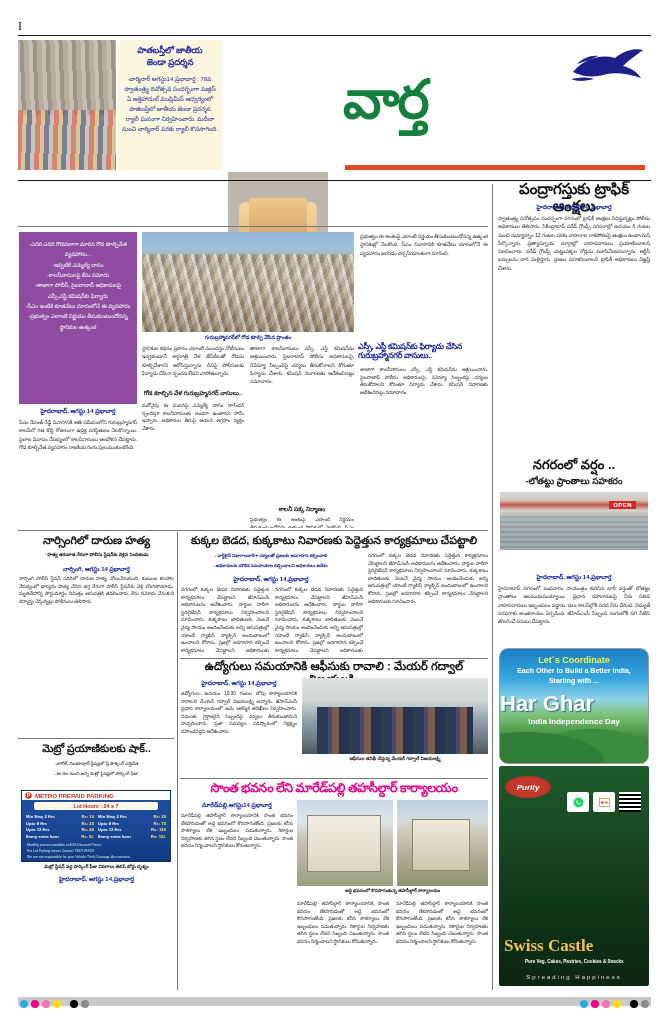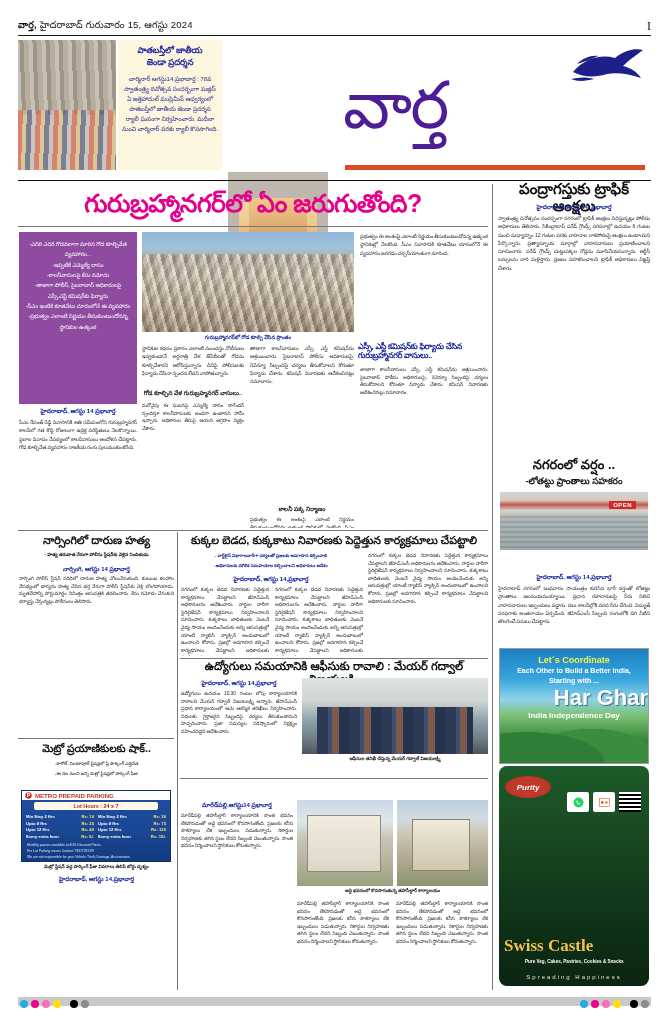--- a/index.html
+++ b/index.html
@@ -81,21 +81,21 @@
     position: absolute; left: 8px; top: 4px;
     font-size: 33px; font-weight: bold; color: #d81f26; letter-spacing: -1px;
     text-shadow: 1px 1px 0 #7a0d12;
     font-family: "Liberation Sans", sans-serif;
   }
   .mast-bird {
     position: absolute; right: 6px; top: 6px; width: 78px; height: 44px;
   }
   .mast-varta {
     position: absolute; left: 10px; top: 34px;
-    font-size: 66px; font-weight: normal; color: #4c1d95; letter-spacing: -2px;
+    font-size: 54px; font-weight: bold; color: #15803d; letter-spacing: -2px;
     line-height: .95;
   }
   .mast-rule {
     position: absolute; left: 12px; bottom: 6px; width: 300px; height: 5px; background: #e04a22;
   }
 
   
   .box { position: absolute; }
 
   .hl-pink {
@@ -192,36 +192,36 @@
     display:flex; justify-content:space-between; color:#fff; font-size:4.2px;
     font-weight:bold; line-height:1.55;
   }
   .metro-sign .ms-row .rate { color:#ffe36b; }
   .metro-sign .ms-notes { color:#d8e6ff; font-size:3.4px; padding:1px 5px 0 5px; line-height:1.5; }
 
   
   .ad-tiranga {
     position:absolute; border:1px solid #9a9a9a; overflow:hidden;
     background: linear-gradient(180deg,#1d7fc4 0%,#35a6dd 26%,#8fd2e8 44%,#79c06a 60%,#3f8f3c 78%,#1f6b2a 100%);
-    border-radius: 0;
+    border-radius: 9px;
   }
   .ad-tiranga .t1 { color:#f2f64a; font-size:9px; font-weight:bold; text-align:center; margin-top:6px; }
   .ad-tiranga .t2 { color:#ffffff; font-size:7px; font-weight:bold; text-align:center; line-height:1.35; margin-top:1px; }
-  .ad-tiranga .t3 { color:#ffffff; font-size:22px; font-weight:bold; text-align:right; line-height:1.05; margin-top:0;
+  .ad-tiranga .t3 { color:#ffffff; font-size:22px; font-weight:bold; text-align:left; line-height:1.05; margin-top:6px;
     text-shadow: 1px 1px 1px rgba(0,40,80,.6); }
   .ad-tiranga .t4 { color:#ffffff; font-size:8px; font-weight:bold; text-align:center; margin-top:2px; }
   .ad-hill { position:absolute; left:0; bottom:0; width:100%; height:42%;
     background:
       radial-gradient(ellipse at 18% 100%, #2f7d36 0 45%, transparent 46%),
       radial-gradient(ellipse at 62% 100%, #3c8c3f 0 50%, transparent 51%),
       linear-gradient(180deg,#7fc27a 0%,#3f8f3c 45%,#1c5e27 100%); }
 
   
   .ad-swiss {
-    position:absolute; border-radius:8px; overflow:hidden;
+    position:absolute; border-radius:2px; overflow:hidden;
     background: linear-gradient(180deg,#1d5c2a 0%,#17431f 40%,#0e3016 75%,#0b2512 100%);
   }
   .ad-swiss .purity {
     position:absolute; left:6px; top:10px; width:46px; height:22px;
     background: radial-gradient(ellipse at center,#c0392b 0 58%, #8e1f16 100%);
     border-radius:50%; color:#fff; font-size:8px; font-weight:bold;
     display:flex; align-items:center; justify-content:center; font-style:italic;
   }
   .ad-swiss .badges { position:absolute; right:8px; top:26px; display:flex; gap:4px; }
   .ad-swiss .badge { width:22px; height:20px; background:#fff; border-radius:2px;
@@ -243,24 +243,20 @@
   .vline { position:absolute; width:.7px; background:#777; }
   .hline { position:absolute; height:.7px; background:#777; }
   .hline-b { position:absolute; height:1.2px; background:#111; }
 </style>
 </head>
 <body>
 
 <div class="page">
 
   <div class="dateline-bar">
-    <div class="dateline-text">
-      <b>వార్త,</b>
-      <span>హైదరాబాద్ గురువారం 15, ఆగస్టు 2024</span>
-    </div>
     <div class="folio">I</div>
   </div>
 
   <div class="masthead">
 
     <div class="photo mast-photo"></div>
 
     <div class="mast-blurb">
       <div class="bt">పాతబస్తీలో జాతీయ</div>
       <div class="bt">జెండా ప్రదర్శన</div>
@@ -283,23 +279,20 @@
       </svg>
       <div class="mast-varta">వార్త</div>
       <div class="mast-rule"></div>
     </div>
   </div>
 
   <div class="hline-b" style="left:18px; top:180px; width:633px;"></div>
 
   <div class="vline" style="left:492px; top:184px; height:806px;"></div>
 
-  <div class="box" style="left:18px; top:186px; width:470px; height:38px;">
-    <div class="hl-pink" style="font-size:25px; padding-top:4px;">గురుబ్రహ్మానగర్‌లో ఏం జరుగుతోంది?</div>
-  </div>
   <div class="hline" style="left:18px; top:226px; width:470px;"></div>
 
   <div class="box purple-box" style="left:19px; top:232px; width:118px; height:172px;">
     <div>-ఎదిరి ఎదిరి గొడవలాగా మారిన గొడ కూల్చివేత వ్యవహారం...</div>
     <div>-ఇప్పటికే ఎమ్మెల్యే దానం</div>
     <div>-కాలనీవాసులపై కేసు నమోదు</div>
     <div>-తాజాగా పోలీస్, సైబరాబాద్ అధికారులపై ఎస్సీ,ఎస్టీ కమిషన్‌కు ఫిర్యాదు</div>
     <div>-సీఎం ఇంటికి కూతవేటు దూరంలోనే ఈ వ్యవహారం</div>
     <div>-ప్రభుత్వం ఎలాంటి నిర్ణయం తీసుకుంటుందోనన్న స్థానికుల ఉత్కంఠ</div>
   </div>
@@ -402,20 +395,21 @@
   <div class="hline" style="left:180px; top:658px; width:308px;"></div>
 
   <div class="hl-dark" style="position:absolute; left:181px; top:660px; width:306px; font-size:11.5px;">ఉద్యోగులు సమయానికి ఆఫీసుకు రావాలి : మేయర్ గద్వాల్ విజయలక్ష్మి</div>
   <div class="byline" style="position:absolute; left:181px; top:680px; width:116px;">హైదరాబాద్, ఆగస్టు 14,ప్రభావార్త</div>
   <div class="bodytext tight" style="position:absolute; left:181px; top:690px; width:116px; height:84px; overflow:hidden;">ఉద్యోగులు ఉదయం 10.30 గంటల లోపు కార్యాలయానికి రావాలని మేయర్ గద్వాల్ విజయలక్ష్మి అన్నారు. జీహెచ్ఎంసీ ప్రధాన కార్యాలయంలో ఆమె ఆకస్మిక తనిఖీలు నిర్వహించారు. విధులకు గైర్హాజరైన సిబ్బందిపై చర్యలు తీసుకుంటామని హెచ్చరించారు. ప్రజా సమస్యల పరిష్కారంలో నిర్లక్ష్యం వహించవద్దని ఆదేశించారు.</div>
   <div class="photo ph-meeting" style="position:absolute; left:302px; top:678px; width:186px; height:76px;"></div>
   <div class="cap" style="position:absolute; left:302px; top:756px; width:186px; font-size:4.6px; color:#222;">ఆఫీసుల తనిఖీ చేస్తున్న మేయర్ గద్వాల్ విజయలక్ష్మి</div>
 
   <div class="hline" style="left:180px; top:778px; width:308px;"></div>
 
+  <div class="hl-pink" style="position:absolute; left:181px; top:782px; width:306px; font-size:12.5px;">సొంత భవనం లేని మారేడ్‌పల్లి తహసీల్దార్ కార్యాలయం</div>
   <div class="byline" style="position:absolute; left:181px; top:802px; width:112px;">మారేడ్‌పల్లి,ఆగస్టు14 ప్రభావార్త</div>
   <div class="bodytext tight" style="position:absolute; left:181px; top:812px; width:112px; height:172px; overflow:hidden;">మారేడ్‌పల్లి తహసీల్దార్ కార్యాలయానికి సొంత భవనం లేకపోవడంతో అద్దె భవనంలో కొనసాగుతోంది. ప్రజలకు కనీస సౌకర్యాలు లేక ఇబ్బందులు పడుతున్నారు. రికార్డుల నిర్వహణకు తగిన స్థలం లేదని సిబ్బంది చెబుతున్నారు. సొంత భవనం నిర్మించాలని స్థానికులు కోరుతున్నారు.</div>
   <div class="photo ph-office" style="position:absolute; left:297px; top:800px; width:96px; height:86px;"></div>
   <div class="photo ph-tahsil" style="position:absolute; left:397px; top:800px; width:91px; height:86px;"></div>
   <div class="cap" style="position:absolute; left:297px; top:888px; width:191px; font-size:4.6px; color:#222;">అద్దె భవనంలో కొనసాగుతున్న తహసీల్దార్ కార్యాలయం</div>
   <div class="bodytext tight" style="position:absolute; left:297px; top:900px; width:92px; height:86px; overflow:hidden;">మారేడ్‌పల్లి తహసీల్దార్ కార్యాలయానికి సొంత భవనం లేకపోవడంతో అద్దె భవనంలో కొనసాగుతోంది. ప్రజలకు కనీస సౌకర్యాలు లేక ఇబ్బందులు పడుతున్నారు. రికార్డుల నిర్వహణకు తగిన స్థలం లేదని సిబ్బంది చెబుతున్నారు. సొంత భవనం నిర్మించాలని స్థానికులు కోరుతున్నారు.</div>
   <div class="bodytext tight" style="position:absolute; left:396px; top:900px; width:92px; height:86px; overflow:hidden;">మారేడ్‌పల్లి తహసీల్దార్ కార్యాలయానికి సొంత భవనం లేకపోవడంతో అద్దె భవనంలో కొనసాగుతోంది. ప్రజలకు కనీస సౌకర్యాలు లేక ఇబ్బందులు పడుతున్నారు. రికార్డుల నిర్వహణకు తగిన స్థలం లేదని సిబ్బంది చెబుతున్నారు. సొంత భవనం నిర్మించాలని స్థానికులు కోరుతున్నారు.</div>
 
   <div class="hl-dark" style="position:absolute; left:498px; top:180px; width:152px; font-size:15px;">పంద్రాగస్తుకు ట్రాఫిక్ ఆంక్షలు</div>
   <div class="byline" style="position:absolute; left:498px; top:204px; width:152px;">హైదరాబాద్, ఆగస్టు14, ప్రభావార్త</div>

